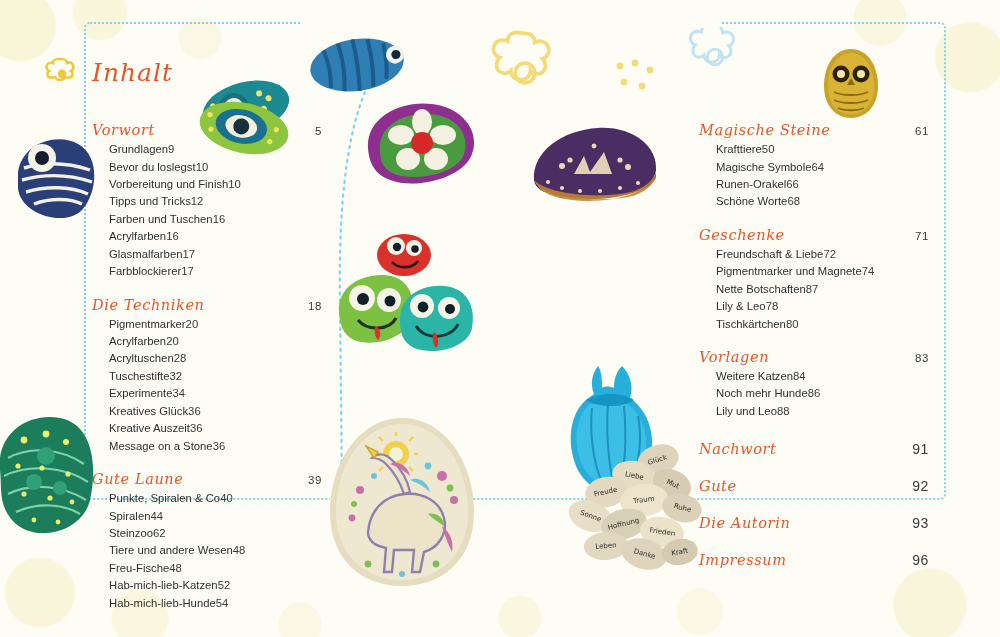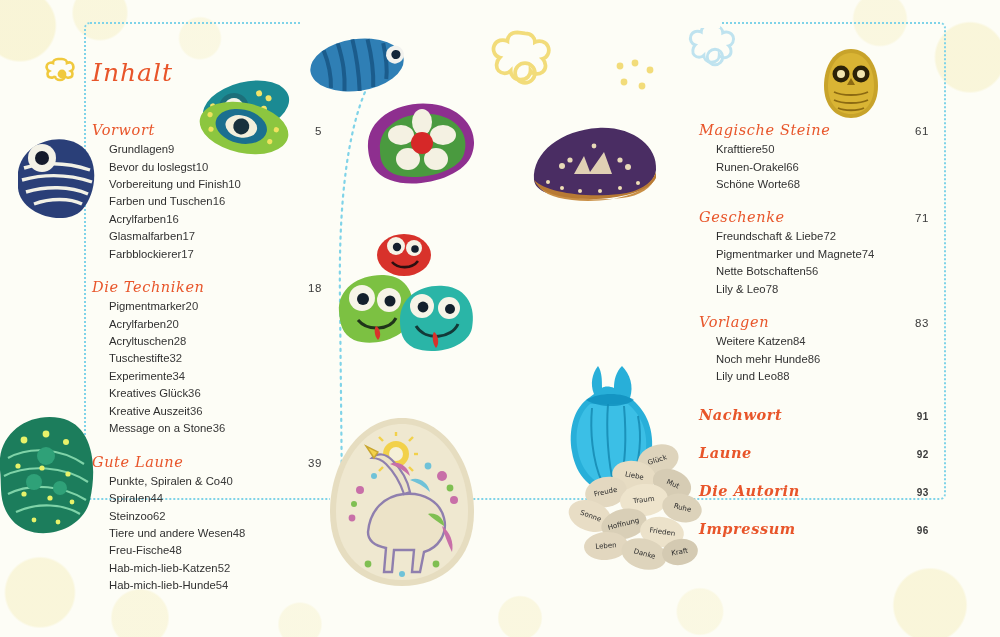--- a/index.html
+++ b/index.html
@@ -108,26 +108,25 @@
   .solo-head {
     font-family: "DejaVu Serif", serif;
     font-style: italic;
     font-size: 14.5px;
     color: #e8552a;
     letter-spacing: 0.6px;
     display: flex;
     justify-content: space-between;
     align-items: baseline;
     margin-top: 21px;
-    font-weight: bold;
   }
   .solo-head .pg {
     font-family: "Liberation Sans", sans-serif;
     font-style: normal;
-    font-size: 10px;
+    font-size: 14px;
     color: #3a3a3a;
   }
 
   
   .stone { position: absolute; }
   .stone svg { display: block; }
   .dotted-path { position: absolute; pointer-events: none; }
 </style>
 </head>
 <body>
@@ -193,20 +192,24 @@
     </div>
   <div class="entry">
       <span>Bevor du loslegst</span>
       <span class="pg">10</span>
     </div>
   <div class="entry">
       <span>Vorbereitung und Finish</span>
       <span class="pg">10</span>
     </div>
   <div class="entry">
+      <span>Tipps und Tricks</span>
+      <span class="pg">12</span>
+    </div>
+  <div class="entry">
       <span>Farben und Tuschen</span>
       <span class="pg">16</span>
     </div>
   <div class="entry">
       <span>Acrylfarben</span>
       <span class="pg">16</span>
     </div>
   <div class="entry">
       <span>Glasmalfarben</span>
       <span class="pg">17</span>
@@ -292,20 +295,24 @@
 
   <div class="section-head">
     <span>Magische Steine</span>
     <span class="pg">61</span>
   </div>
   <div class="entry">
       <span>Krafttiere</span>
       <span class="pg">50</span>
     </div>
   <div class="entry">
+      <span>Magische Symbole</span>
+      <span class="pg">64</span>
+    </div>
+  <div class="entry">
       <span>Runen-Orakel</span>
       <span class="pg">66</span>
     </div>
   <div class="entry">
       <span>Schöne Worte</span>
       <span class="pg">68</span>
     </div>
 
   <div class="section-head">
     <span>Geschenke</span>
@@ -314,25 +321,29 @@
   <div class="entry">
       <span>Freundschaft &amp; Liebe</span>
       <span class="pg">72</span>
     </div>
   <div class="entry">
       <span>Pigmentmarker und Magnete</span>
       <span class="pg">74</span>
     </div>
   <div class="entry">
       <span>Nette Botschaften</span>
-      <span class="pg">56</span>
+      <span class="pg">87</span>
     </div>
   <div class="entry">
       <span>Lily &amp; Leo</span>
       <span class="pg">78</span>
+    </div>
+  <div class="entry">
+      <span>Tischkärtchen</span>
+      <span class="pg">80</span>
     </div>
 
   <div class="section-head">
     <span>Vorlagen</span>
     <span class="pg">83</span>
   </div>
   <div class="entry">
       <span>Weitere Katzen</span>
       <span class="pg">84</span>
     </div>
@@ -343,21 +354,21 @@
   <div class="entry">
       <span>Lily und Leo</span>
       <span class="pg">88</span>
     </div>
 
   <div class="solo-head">
     <span>Nachwort</span>
     <span class="pg">91</span>
   </div>
   <div class="solo-head">
-    <span>Laune</span>
+    <span>Gute</span>
     <span class="pg">92</span>
   </div>
   <div class="solo-head">
     <span>Die Autorin</span>
     <span class="pg">93</span>
   </div>
   <div class="solo-head">
     <span>Impressum</span>
     <span class="pg">96</span>
   </div>

